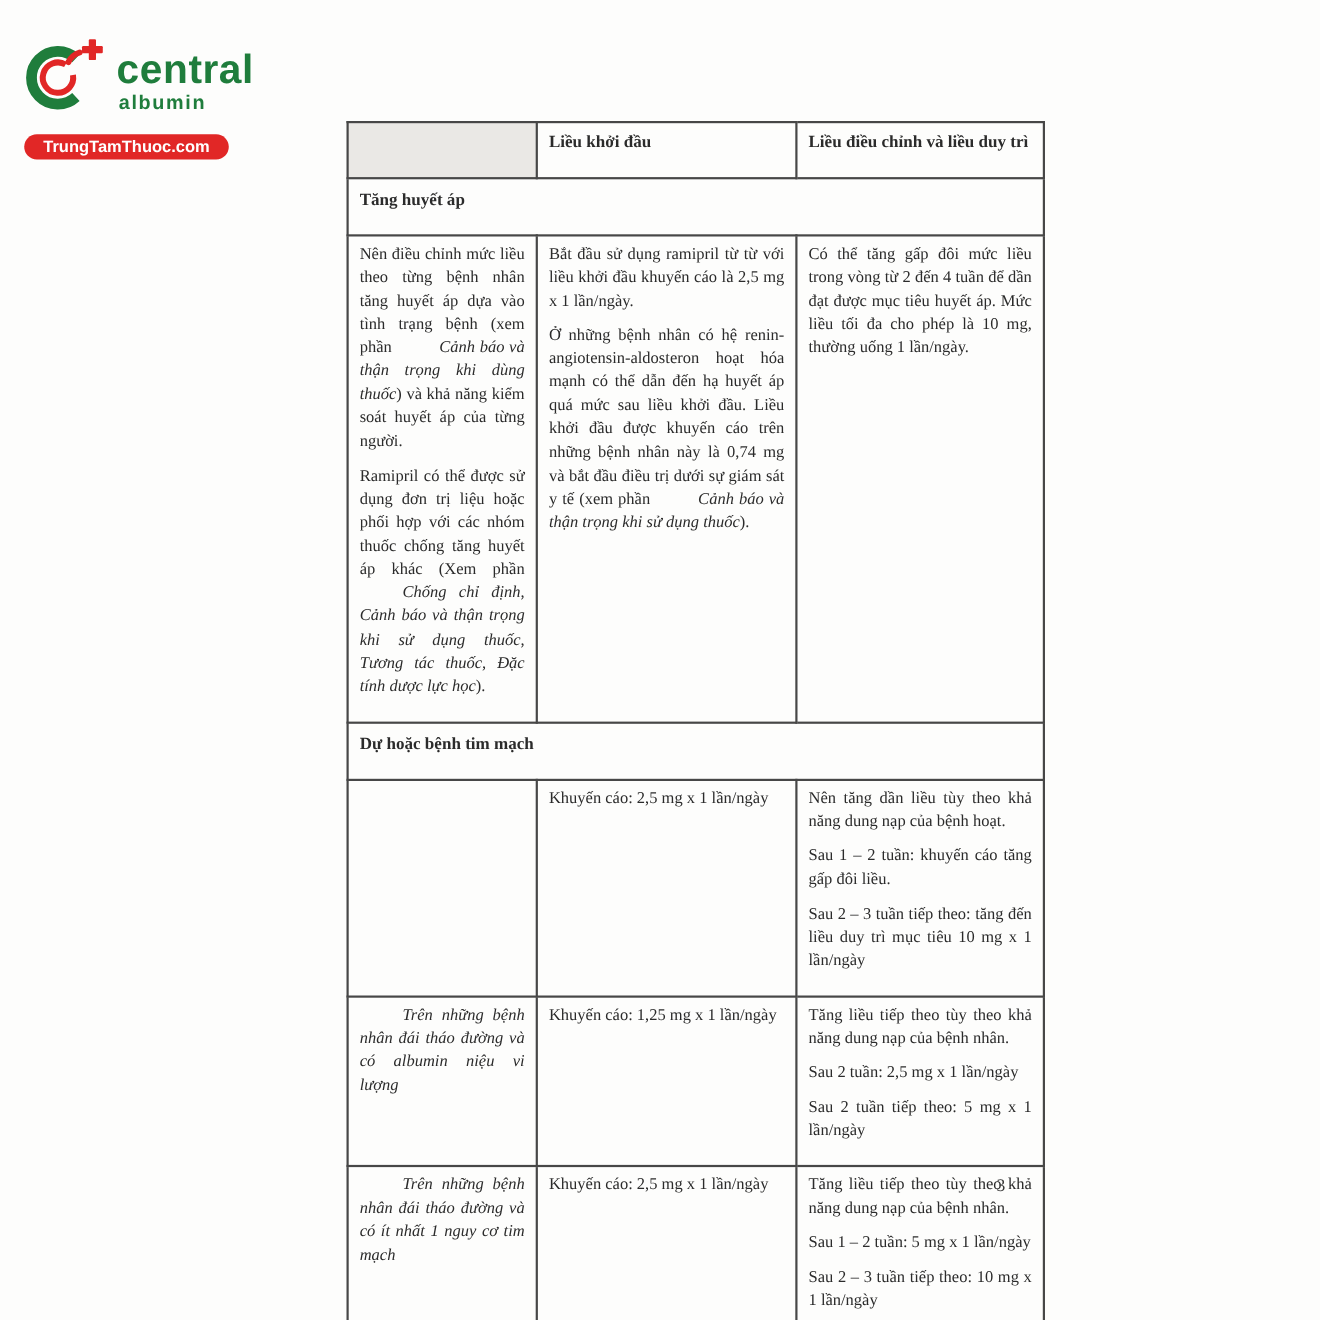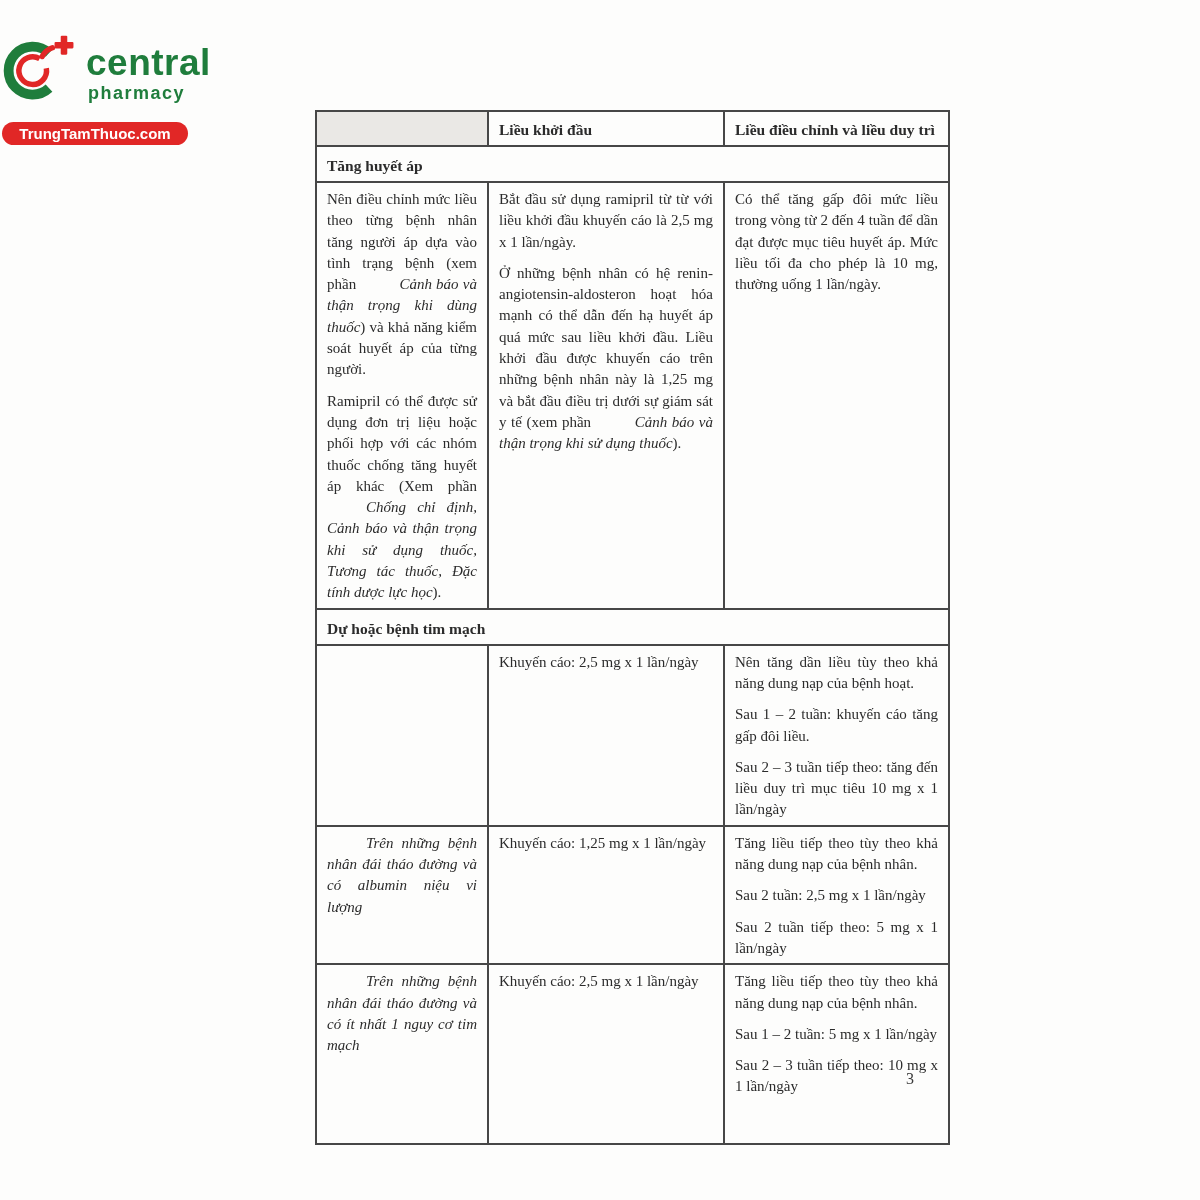--- a/index.html
+++ b/index.html
@@ -1,38 +1,38 @@
 <!DOCTYPE html>
 <html style="--logo-green: #1f7d3c; --logo-red: #e12726;"><head>
 <meta charset="utf-8">
 <style>
   * { margin: 0; padding: 0; box-sizing: border-box; }
   html, body { width: 1200px; height: 1200px; background: #fdfdfc; }
   body { position: relative; font-family: "Liberation Serif", serif; color: #2b2b2b; overflow: hidden; }
 
   
-  .logo { position: absolute; left: 0; top: 30px; width: 230px; }
+  .logo { position: absolute; left: 20px; top: 30px; width: 230px; }
   .logo-top { display: flex; align-items: flex-start; }
   .logo-mark { width: 80px; height: 74px; flex: 0 0 auto; }
   .ring-green { fill: none; stroke: var(--logo-green); stroke-width: 13.5; }
   .ring-red   { fill: none; stroke: var(--logo-red);   stroke-width: 7.5; }
   .tail-red   { fill: none; stroke: var(--logo-red);   stroke-width: 7.5; stroke-linecap: round; }
   .plus-red   { fill: var(--logo-red); }
   .logo-text { margin-left: 6px; margin-top: 14px; font-family: "Liberation Sans", sans-serif; }
   .brand { color: var(--logo-green); font-size: 37px; font-weight: bold; letter-spacing: 0.5px; line-height: 1; }
   .tagline { color: var(--logo-green); font-size: 18px; font-weight: bold; letter-spacing: 1.5px; margin-top: 2px; margin-left: 2px; }
   .banner { margin-top: 18px; margin-left: 2px; background: var(--logo-red); color: #fff;
             font-family: "Liberation Sans", sans-serif; font-weight: bold; font-size: 15px;
             border-radius: 14px; padding: 3px 0; width: 186px; text-align: center; }
 
   
   .doc-table { position: absolute; left: 315px; top: 110px; width: 633px;
                border-collapse: collapse; table-layout: fixed; }
   .doc-table td { border: 2px solid #474747; vertical-align: top;
-                  padding: 6px 10px 4px; font-size: 15px; line-height: 1.42; }
+                  padding: 6px 10px 20px; font-size: 15px; line-height: 1.42; }
   .head-row td { font-weight: bold; font-size: 15.5px; padding-top: 7px; }
   .cell-shaded { background: #eae8e5; }
   .section-row td { font-weight: bold; font-size: 15.5px; padding-top: 8px; margin-left: 44px; }
   .cp { margin: 0 0 10px; text-align: justify; }
   .cp:last-child { margin-bottom: 0; }
   .it { font-style: italic; margin-left: 39px; }
   .cell-italic .cp { font-style: italic; }
 
   .page-num { position: absolute; left: 906px; top: 1070px; font-size: 16px; color: #3a3a3a; }
 </style>
@@ -43,21 +43,21 @@
   <div class="logo-top">
     <svg class="logo-mark" viewBox="0 0 110 100">
       <path class="ring-green" d="M 67.4 30.9 A 33 33 0 1 0 67.4 79.1"></path>
       <path class="ring-red" d="M 63.7 51.7 A 19 19 0 1 1 54.5 38.5"></path>
       <path class="tail-red" d="M 58 35.5 A 24 24 0 0 1 72 23.5"></path>
       <rect class="plus-red" x="75" y="15.5" width="26" height="9" rx="1.5"></rect>
       <rect class="plus-red" x="83.5" y="7" width="9" height="26" rx="1.5"></rect>
     </svg>
     <div class="logo-text">
       <div class="brand">central</div>
-      <div class="tagline">pharmacy</div>
+      <div class="tagline">albumin</div>
     </div>
   </div>
   <div class="banner">TrungTamThuoc.com</div>
 </div>
 
 <table class="doc-table">
   <colgroup>
     <col style="width:172px">
       <col style="width:236px">
       <col style="width:225px">
@@ -67,26 +67,26 @@
     <td class="cell-shaded"></td>
     <td>Liều khởi đầu</td>
     <td>Liều điều chỉnh và liều duy trì</td>
   </tr>
 
   <tr class="section-row" style="height:35px">
     <td colspan="3">Tăng huyết áp</td>
   </tr>
   <tr style="height:378px">
     <td>
-          <p class="cp"><span>Nên điều chỉnh mức liều theo từng bệnh nhân tăng người áp dựa vào tình trạng bệnh (xem phần </span><span class="it">Cảnh báo và thận trọng khi dùng thuốc</span><span>) và khả năng kiểm soát huyết áp của từng người.</span></p>
+          <p class="cp"><span>Nên điều chỉnh mức liều theo từng bệnh nhân tăng huyết áp dựa vào tình trạng bệnh (xem phần </span><span class="it">Cảnh báo và thận trọng khi dùng thuốc</span><span>) và khả năng kiểm soát huyết áp của từng người.</span></p>
           <p class="cp"><span>Ramipril có thể được sử dụng đơn trị liệu hoặc phối hợp với các nhóm thuốc chống tăng huyết áp khác (Xem phần </span><span class="it">Chống chỉ định, Cảnh báo và thận trọng khi sử dụng thuốc, Tương tác thuốc, Đặc tính dược lực học</span><span>).</span></p>
         </td>
     <td>
           <p class="cp"><span>Bắt đầu sử dụng ramipril từ từ với liều khởi đầu khuyến cáo là 2,5 mg x 1 lần/ngày.</span></p>
-          <p class="cp"><span>Ở những bệnh nhân có hệ renin-angiotensin-aldosteron hoạt hóa mạnh có thể dẫn đến hạ huyết áp quá mức sau liều khởi đầu. Liều khởi đầu được khuyến cáo trên những bệnh nhân này là 1,25 mg và bắt đầu điều trị dưới sự giám sát y tế (xem phần </span><span class="it">Cảnh báo và thận trọng khi sử dụng thuốc</span><span>).</span></p>
+          <p class="cp"><span>Ở những bệnh nhân có hệ renin-angiotensin-aldosteron hoạt hóa mạnh có thể dẫn đến hạ huyết áp quá mức sau liều khởi đầu. Liều khởi đầu được khuyến cáo trên những bệnh nhân này là 0,74 mg và bắt đầu điều trị dưới sự giám sát y tế (xem phần </span><span class="it">Cảnh báo và thận trọng khi sử dụng thuốc</span><span>).</span></p>
         </td>
     <td>
           <p class="cp"><span>Có thể tăng gấp đôi mức liều trong vòng từ 2 đến 4 tuần để dần đạt được mục tiêu huyết áp. Mức liều tối đa cho phép là 10 mg, thường uống 1 lần/ngày.</span></p>
         </td>
   </tr>
 
   <tr class="section-row" style="height:35px">
     <td colspan="3">Dự hoặc bệnh tim mạch</td>
   </tr>
   <tr style="height:160px">

